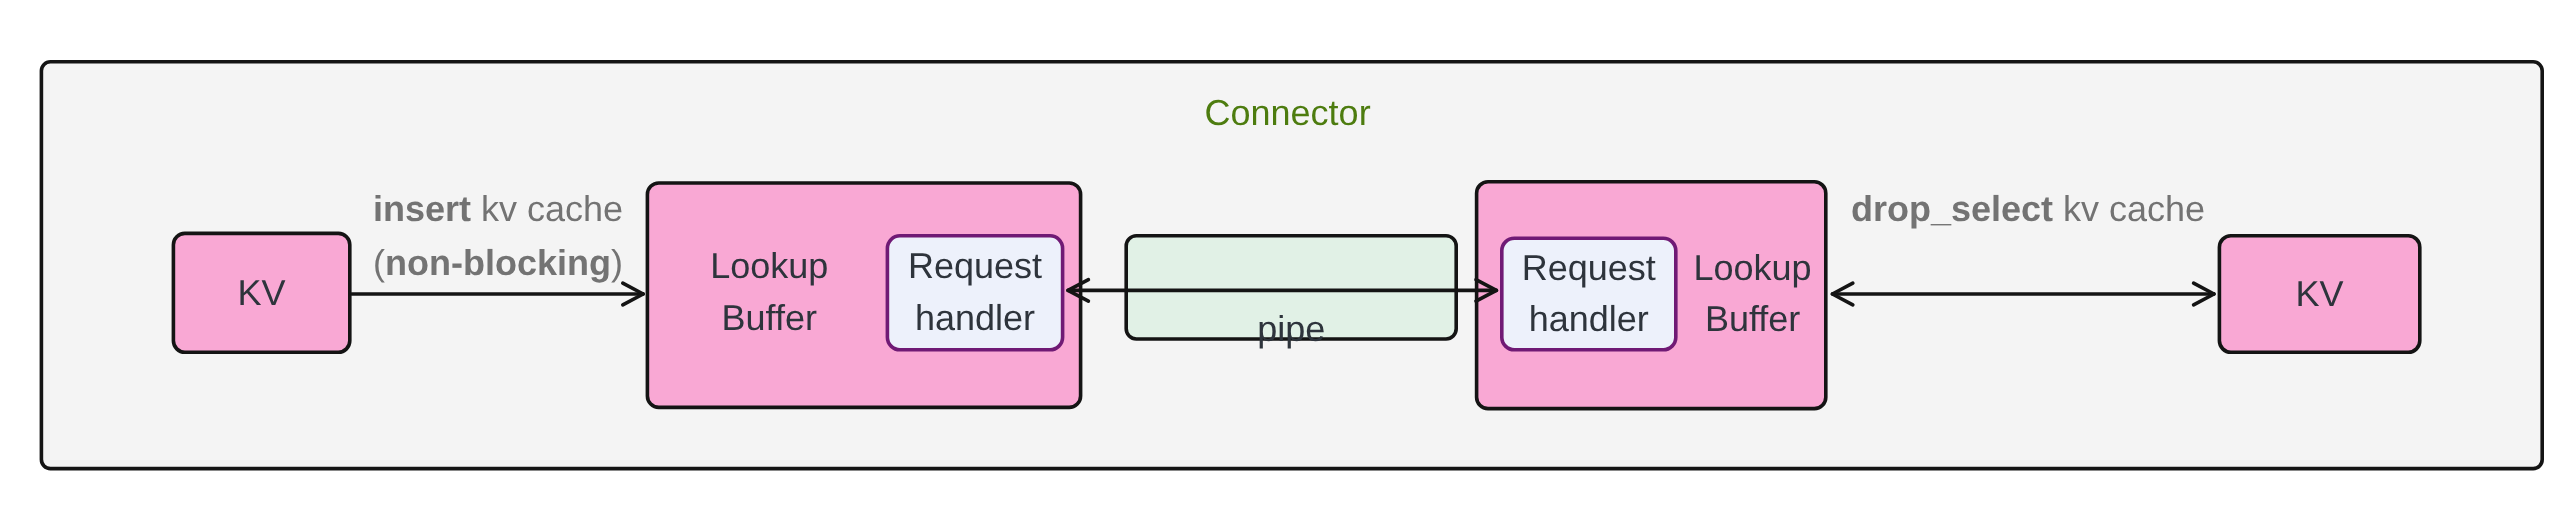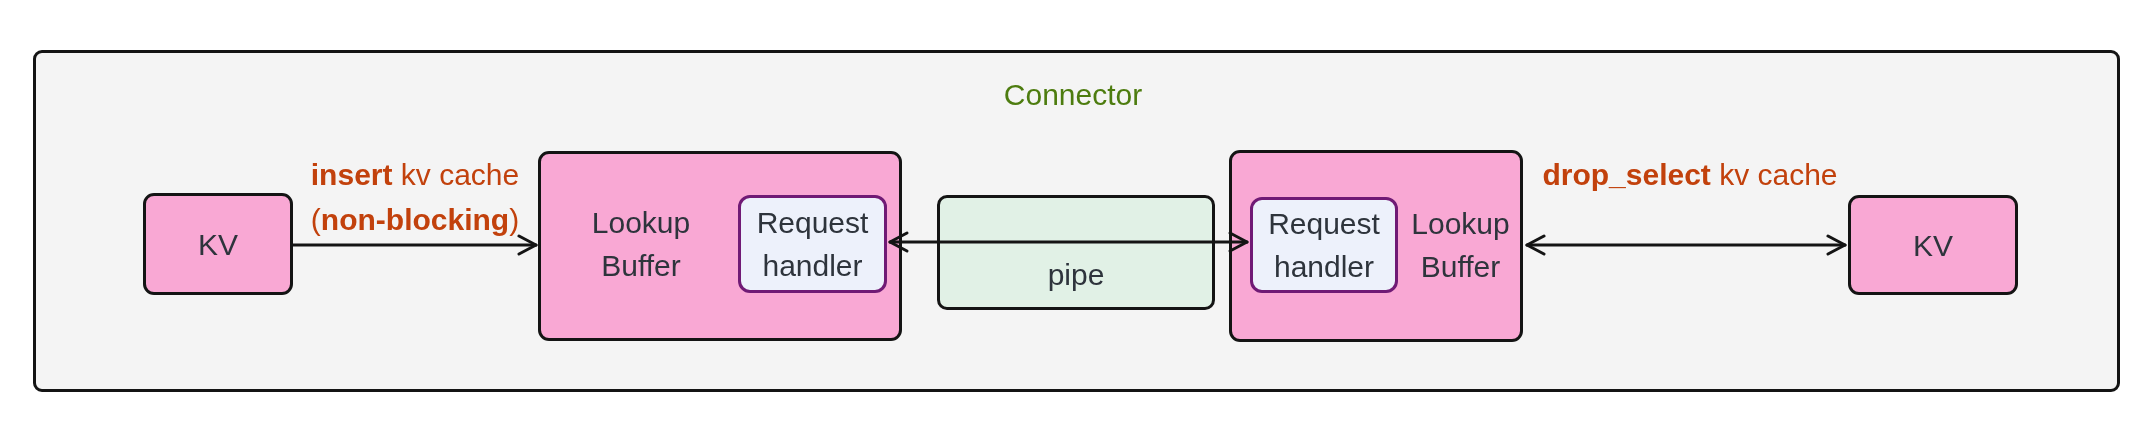--- a/index.html
+++ b/index.html
@@ -76,21 +76,21 @@
     justify-content: center;
     font-size: 30px;
     line-height: 43px;
     text-align: center;
   }
   .pipe-box {
     position: absolute;
     left: 937px;
     top: 195px;
     width: 278px;
-    height: 115px;
+    height: 89px;
     background: #e1f1e6;
     border: 3px solid #141414;
     border-radius: 10px;
     box-sizing: border-box;
   }
   .pipe-label {
     position: absolute;
     left: 0;
     top: 58px;
     width: 100%;
@@ -111,21 +111,21 @@
     stroke-width: 3;
     fill: none;
     stroke-linecap: round;
     stroke-linejoin: round;
   }
   .edge-label {
     position: absolute;
     text-align: center;
     font-size: 30px;
     line-height: 45px;
-    color: #c2410c;
+    color: #737373;
   }
   .edge-label .b {
     font-weight: 700;
   }
 </style>
 </head>
 <body>
 
 <div class="canvas">
 

